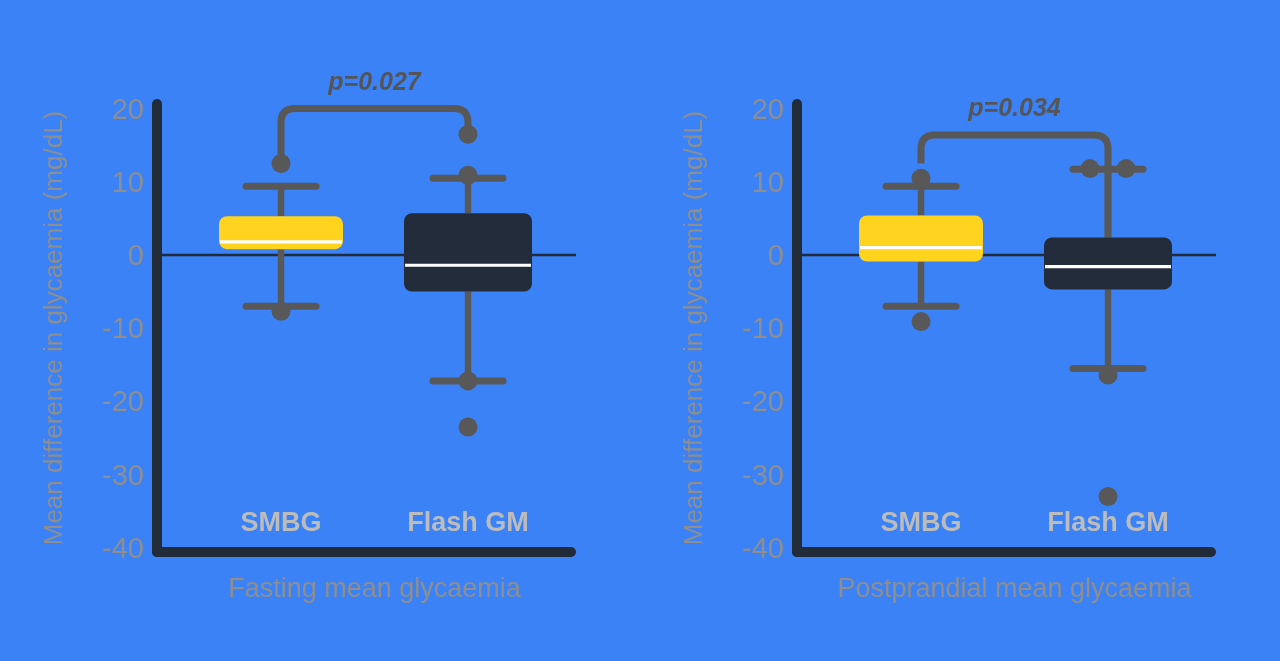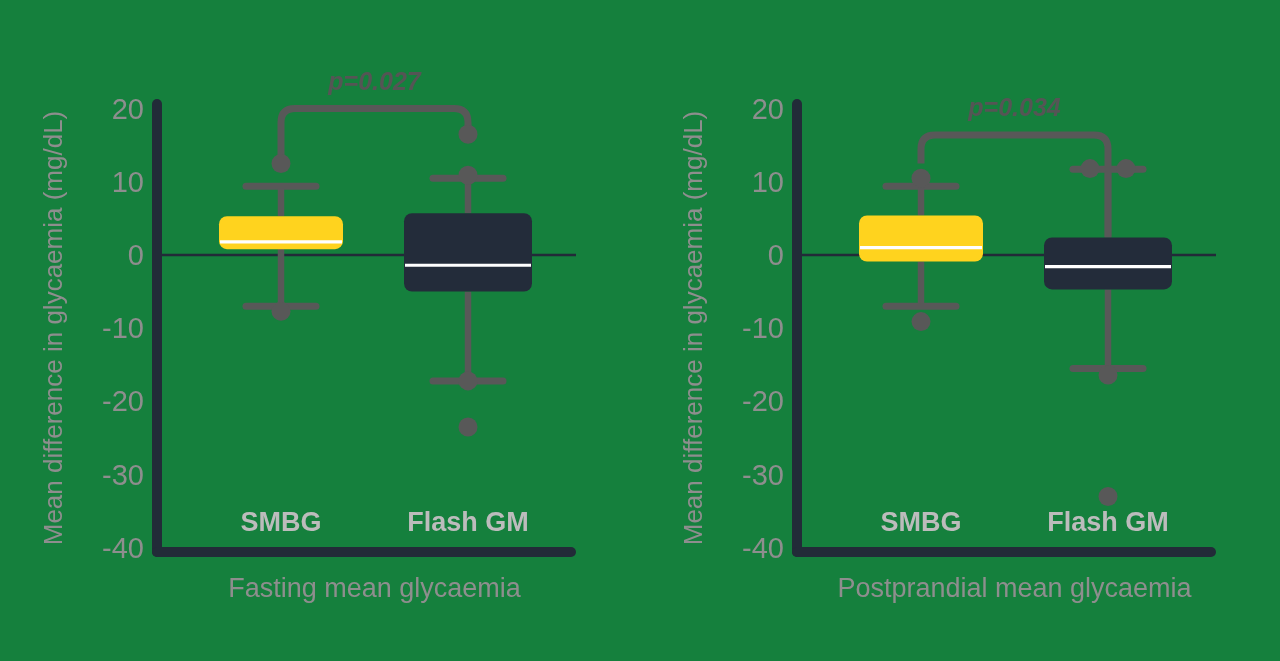--- a/index.html
+++ b/index.html
@@ -9,21 +9,21 @@
     width: 1280px;
     height: 661px;
     overflow: hidden;
     font-family: "Liberation Sans", sans-serif;
   }
   .figure {
     display: flex;
     flex-direction: row;
     width: 1280px;
     height: 661px;
-    background: #15803d;
+    background: #3b82f6;
   }
   .panel {
     width: 640px;
     height: 661px;
     position: relative;
   }
   .panel svg {
     display: block;
     width: 640px;
     height: 661px;

